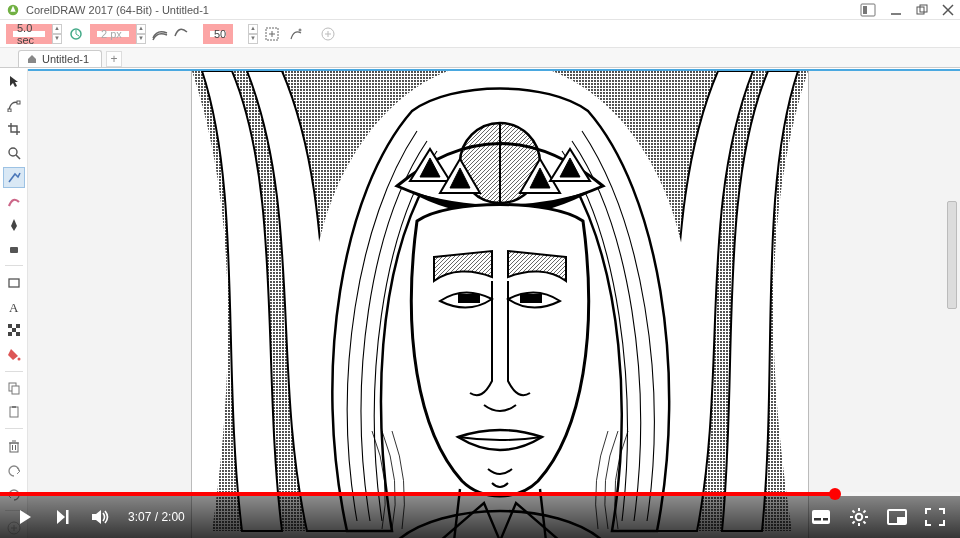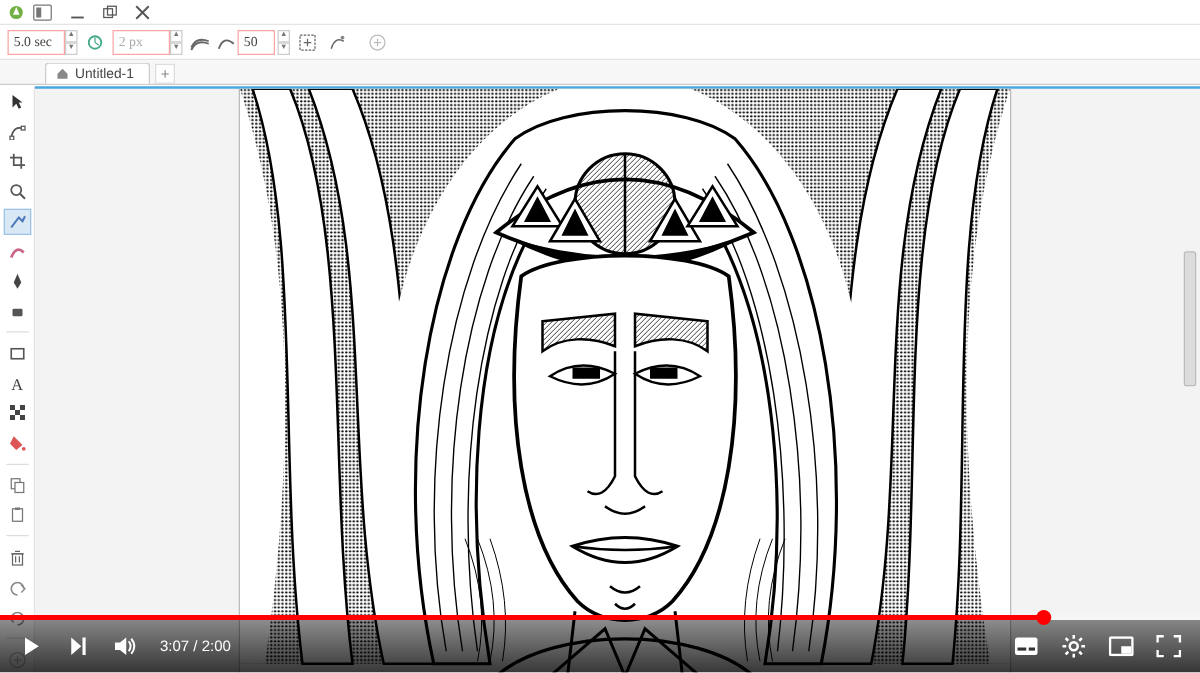--- a/index.html
+++ b/index.html
@@ -3,27 +3,27 @@
 <meta charset="utf-8">
 <style>
   * { box-sizing: border-box; margin: 0; padding: 0; }
   body { font-family: "Segoe UI", Arial, sans-serif; font-size: 11px; background: #fff; color: #444; width: 960px; height: 538px; overflow: hidden; position: relative; }
   .titlebar { height: 20px; display: flex; align-items: center; padding: 0 6px; background: #fff; border-bottom: 1px solid #e4e4e4; }
   .titlebar .logo { width: 14px; height: 14px; margin-right: 6px; }
   .titlebar .title { flex: 1; font-size: 11px; color: #555; }
   .win-controls { display: flex; align-items: center; gap: 14px; }
   .win-controls span, .win-controls svg { cursor: default; }
   .property-bar { height: 28px; display: flex; align-items: center; padding: 0 6px; gap: 4px; background: #fff; border-bottom: 1px solid #e4e4e4; }
-  .pb-input { width: 46px; height: 20px; border: 1px solid #fca5a5; padding: 0 4px; font-size: 11px; background: #fff; display:flex; align-items:center;font-family:Liberation Serif, serif; }
+  .pb-input { width: 46px; height: 20px; border: 7px solid #fca5a5; padding: 0 4px; font-size: 11px; background: #fff; display:flex; align-items:center; }
   .pb-btn { width: 20px; height: 20px; display: flex; align-items: center; justify-content: center; border: 1px solid transparent; }
-  .pb-group { display: flex; align-items: center; gap: 2px; }
+  .pb-group { display: flex; gap: 15px; }
   .spinner-box { display:flex; align-items:center; }
   .spinner { width:10px; display:flex; flex-direction:column; }
   .spinner div { height:10px; border:1px solid #ccc; font-size:6px; line-height:6px; text-align:center; color:#777; }
-  .doc-tabs { height: 20px; background: #f7f7f7; border-bottom: 1px solid #ccc; display: flex; align-items:flex-end; padding-left: 36px; }
+  .doc-tabs { height: 20px; background: #f7f7f7; border-bottom: 1px solid #ccc; display: flex; align-items:flex-end; padding-left: 18px; }
   .doc-tab { background: #fff; border: 1px solid #ccc; border-bottom: none; padding: 2px 12px 2px 8px; font-size: 11px; display:flex; align-items:center; gap:5px; border-top-left-radius:3px; border-top-right-radius:3px; position:relative; }
   .doc-tab .home { width:10px; height:10px; }
   .doc-add { width:16px; height:16px; margin:2px 0 0 4px; border:1px solid #ddd; display:flex; align-items:center; justify-content:center; font-size:12px; color:#888; background:#fefefe; }
   .workspace { position: absolute; top: 69px; left: 0; right: 0; bottom: 0; display: flex; }
   .toolbox { width: 28px; background: #fff; border-right: 1px solid #e4e4e4; display: flex; flex-direction: column; align-items: center; padding-top: 2px; gap:3px; }
   .tool { width: 22px; height: 22px; display: flex; align-items: center; justify-content: center; position: relative; }
   .tool.selected { background: #d9e8f5; border:1px solid #9cc2e4; }
   .tool-sep { width:18px; height:1px; background:#ddd; margin:3px 0; }
   .canvas-area { flex:1; background:#f3f3f3; position:relative; overflow:hidden; border-top:2px solid #4aa8e0; }
   .canvas-page { position:absolute; left:164px; top:0; width:616px; height:560px; background:#fff; box-shadow:0 0 0 1px #bbb; }
@@ -44,20 +44,21 @@
 </head>
 <body>
 
 <div class="titlebar">
   <span class="logo">
     <svg viewBox="0 0 16 16" width="14" height="14">
         <circle cx="8" cy="8" r="6" fill="#71b043"></circle>
         <path d="M5 10 L8 3 L11 10 Z" fill="#fff"></path>
       </svg>
   </span>
+  <span class="title">CorelDRAW 2017 (64-Bit) - Untitled-1</span>
   <div class="win-controls">
     <span>
       <svg width="16" height="14" viewBox="0 0 16 14">
           <rect x="1" y="1" width="14" height="12" rx="1" fill="none" stroke="#777" stroke-width="1"></rect>
           <rect x="3" y="3" width="4" height="8" fill="#777"></rect>
         </svg>
     </span>
     <span>
       <svg width="12" height="12">
           <line x1="1" y1="10" x2="11" y2="10" stroke="#555" stroke-width="1.5"></line>

